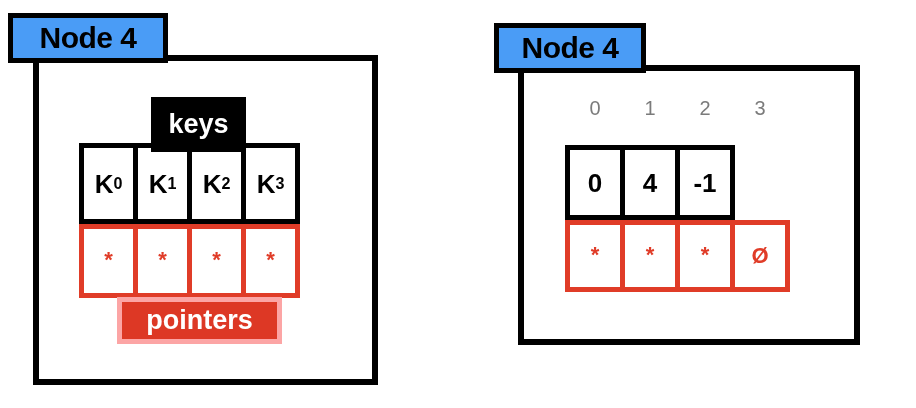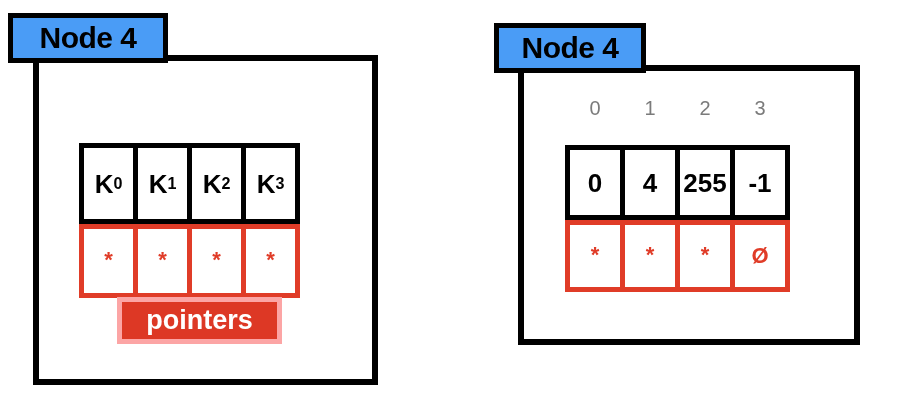--- a/index.html
+++ b/index.html
@@ -186,38 +186,38 @@
     </div>
   </div>
 
   <div class="row ptr-row" id="left-ptrs">
     <div class="cell cell-star">*</div>
     <div class="cell cell-star">*</div>
     <div class="cell cell-star">*</div>
     <div class="cell cell-star">*</div>
   </div>
 
+  <div class="caption" id="caption-keys">keys</div>
 
   <div class="caption" id="caption-pointers">pointers</div>
 
   <div class="node-panel" id="panel-right"></div>
 
   <div class="node-tag" id="tag-right">Node 4</div>
 
   <div id="right-index">
     <div class="idx">0</div>
     <div class="idx">1</div>
     <div class="idx">2</div>
     <div class="idx">3</div>
   </div>
 
   <div class="row keys-row" id="right-keys">
     <div class="cell">0</div>
     <div class="cell">4</div>
-    <div class="cell">255</div>
     <div class="cell">-1</div>
   </div>
 
   <div class="row ptr-row" id="right-ptrs">
     <div class="cell cell-star">*</div>
     <div class="cell cell-star">*</div>
     <div class="cell cell-star">*</div>
     <div class="cell cell-null">Ø</div>
   </div>
 

